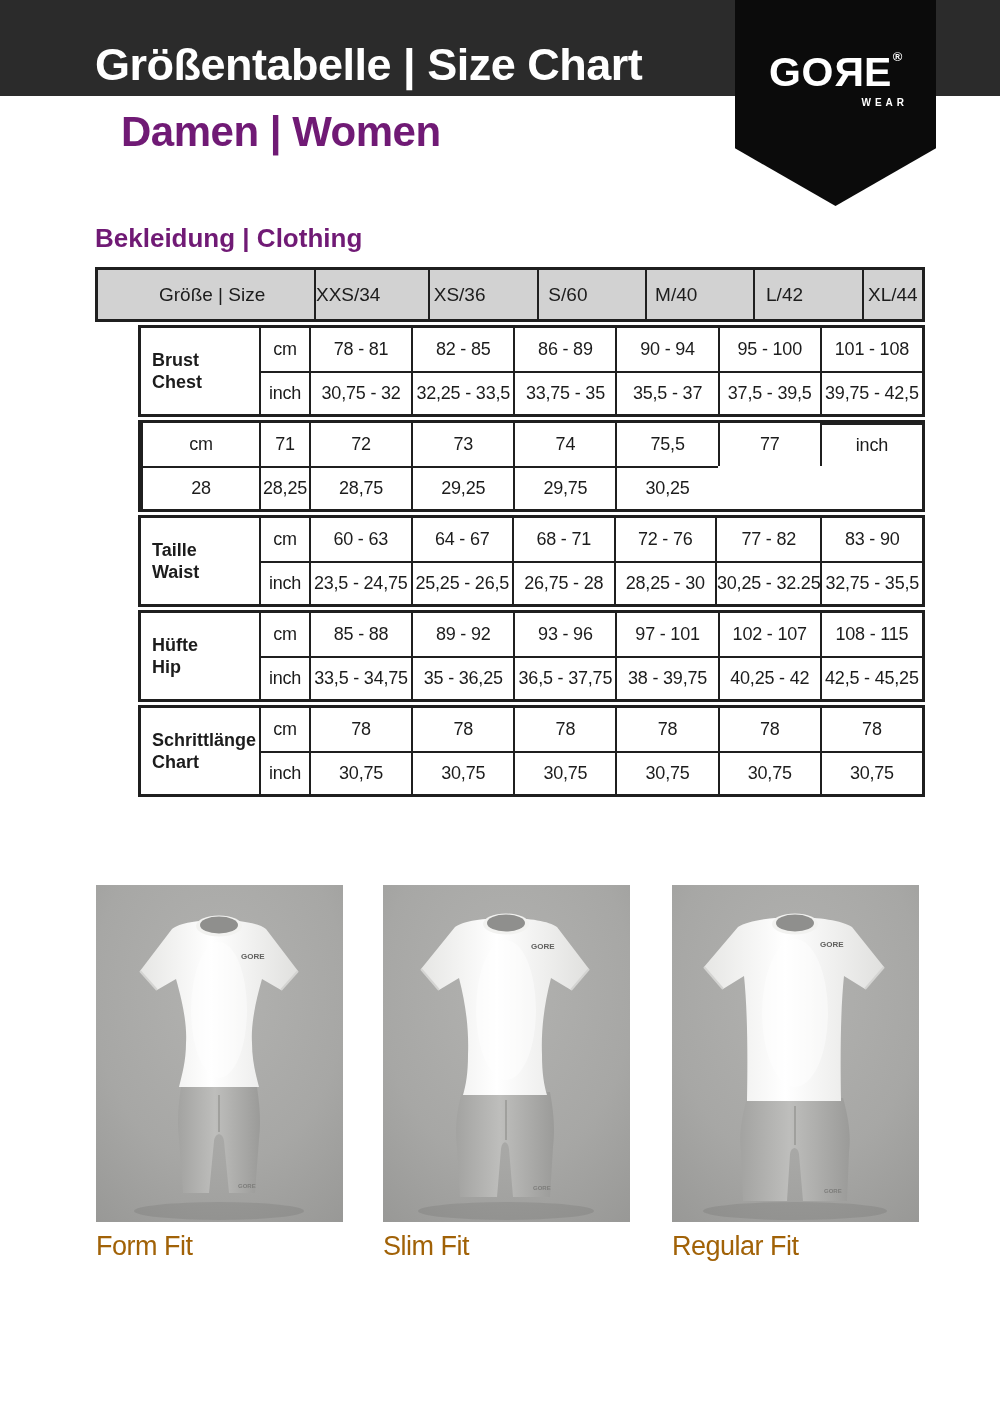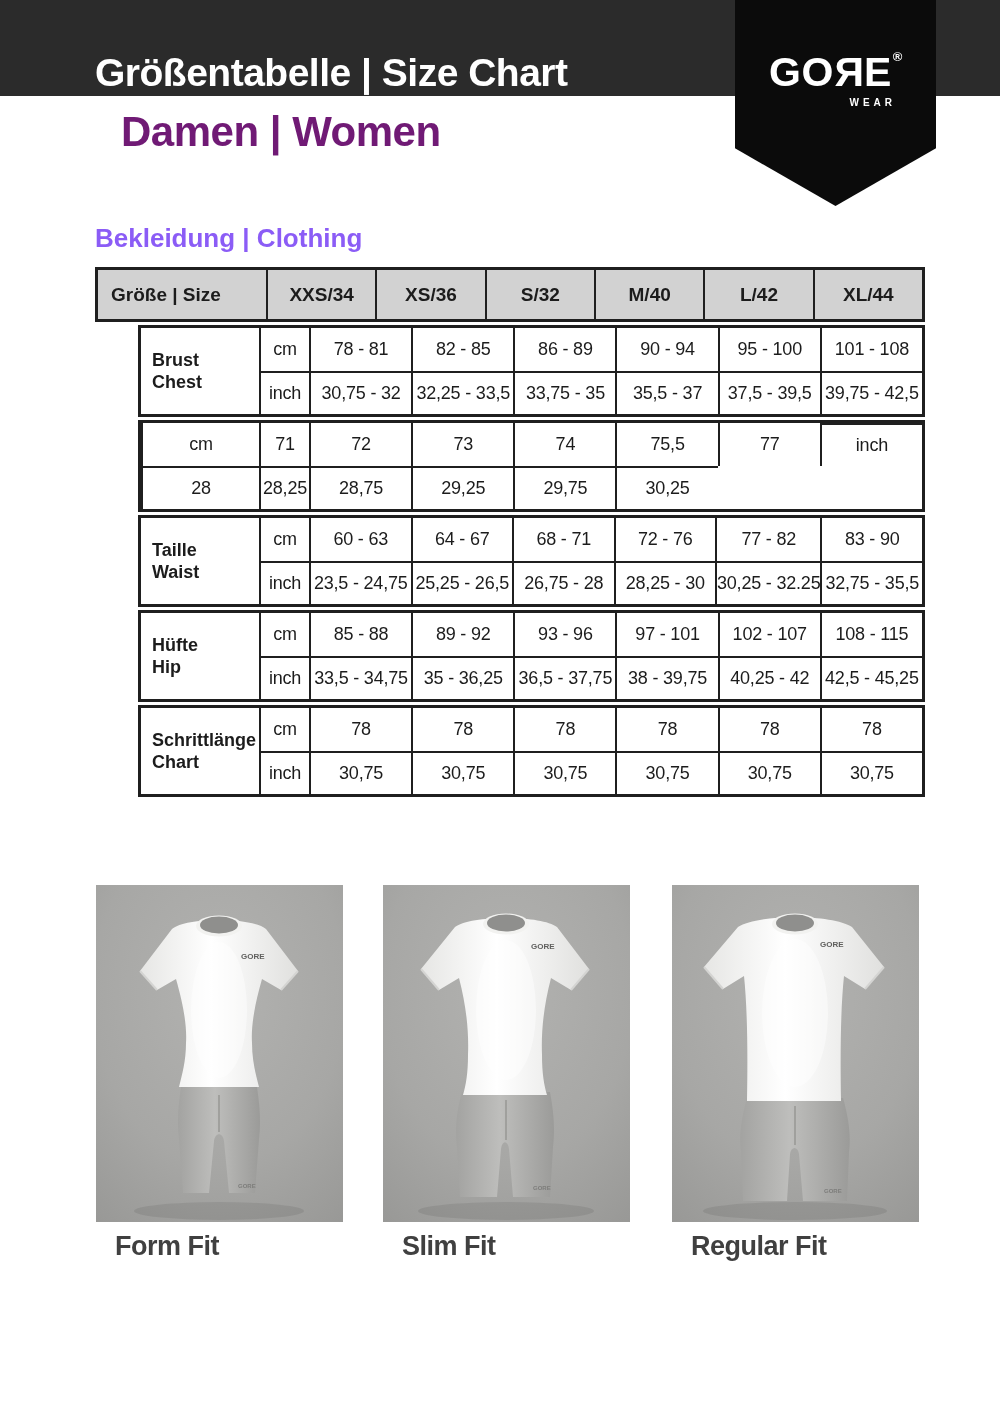--- a/index.html
+++ b/index.html
@@ -15,22 +15,22 @@
 
   
   .band {
     position: absolute;
     left: 0; top: 0;
     width: 1000px; height: 96px;
     background: #2b2b2b;
   }
   .title1 {
     position: absolute;
-    left: 95px; top: 53px;
-    font-size: 39px;
+    left: 95px; top: 42px;
+    font-size: 45px;
     font-weight: bold;
     letter-spacing: -0.5px;
     color: #ffffff;
     line-height: 1;
   }
   .title2 {
     position: absolute;
     left: 121px; top: 111px;
     font-size: 42px;
     font-weight: bold;
@@ -58,56 +58,57 @@
   .flip-r { display: inline-block; transform: scaleX(-1); }
   .badge-reg {
     font-size: 13px;
     vertical-align: top;
     position: relative;
     top: -2px;
     left: 1px;
   }
   .badge-wear {
     text-align: right;
-    padding-right: 40px;
+    padding-right: 28px;
     font-size: 10px;
     letter-spacing: 4px;
     margin-top: 4px;
     font-weight: bold;
   }
 
   
   .section-heading {
     position: absolute;
     left: 95px; top: 225px;
     font-size: 26px;
     font-weight: bold;
-    color: #8b5cf6;
+    color: #701a75;
     line-height: 1;
   }
 
   
   .size-table {
     position: absolute;
     left: 95px; top: 267px;
     width: 830px;
     --bc: #1f1f1f;
     color: #1c1c1c;
   }
   .thead {
     display: grid;
     grid-template-columns: 168px repeat(6, 1fr);
     height: 55px;
     background: #d2d2d2;
     border: 3px solid var(--bc);
   }
   .thead .hc {
     display: flex; align-items: center; justify-content: center;
-    font-weight: bold; font-size: 19px;
+    font-weight: normal; font-size: 19px;
     border-left: 2px solid var(--bc);
+    margin-left: 48px;
   }
   .thead .corner {
     justify-content: flex-start;
     padding-left: 13px;
     border-left: none;
   }
   .tgroup {
     display: grid;
     grid-template-columns: 118px 50px repeat(6, 1fr);
     grid-auto-rows: 43px;
@@ -138,25 +139,24 @@
     width: 247px; height: 337px;
   }
   .fig svg { display: block; width: 100%; height: 100%; }
   .fig-1 { left: 96px; }
   .fig-2 { left: 383px; }
   .fig-3 { left: 672px; }
   .fit-label {
     position: absolute;
     top: 1233px;
     font-size: 27px;
-    font-weight: bold;
+    font-weight: normal;
     letter-spacing: -0.5px;
-    color: #404040;
-    line-height: 1;
-    margin-left: 19px;
+    color: #a16207;
+    line-height: 1;
   }
   .fl-1 { left: 96px; }
   .fl-2 { left: 383px; }
   .fl-3 { left: 672px; }
 </style>
 </head>
 <body>
 
 <div class="page">
 
@@ -170,21 +170,21 @@
   </div>
 
   <div class="section-heading">Bekleidung | Clothing</div>
 
   <div class="size-table">
 
     <div class="thead">
       <div class="hc corner">Größe | Size</div>
       <div class="hc">XXS/34</div>
       <div class="hc">XS/36</div>
-      <div class="hc">S/32</div>
+      <div class="hc">S/60</div>
       <div class="hc">M/40</div>
       <div class="hc">L/42</div>
       <div class="hc">XL/44</div>
     </div>
 
     <div class="tgroup">
       <div class="lbl">
         <span>Brust</span>
         <span>Chest</span>
       </div>

